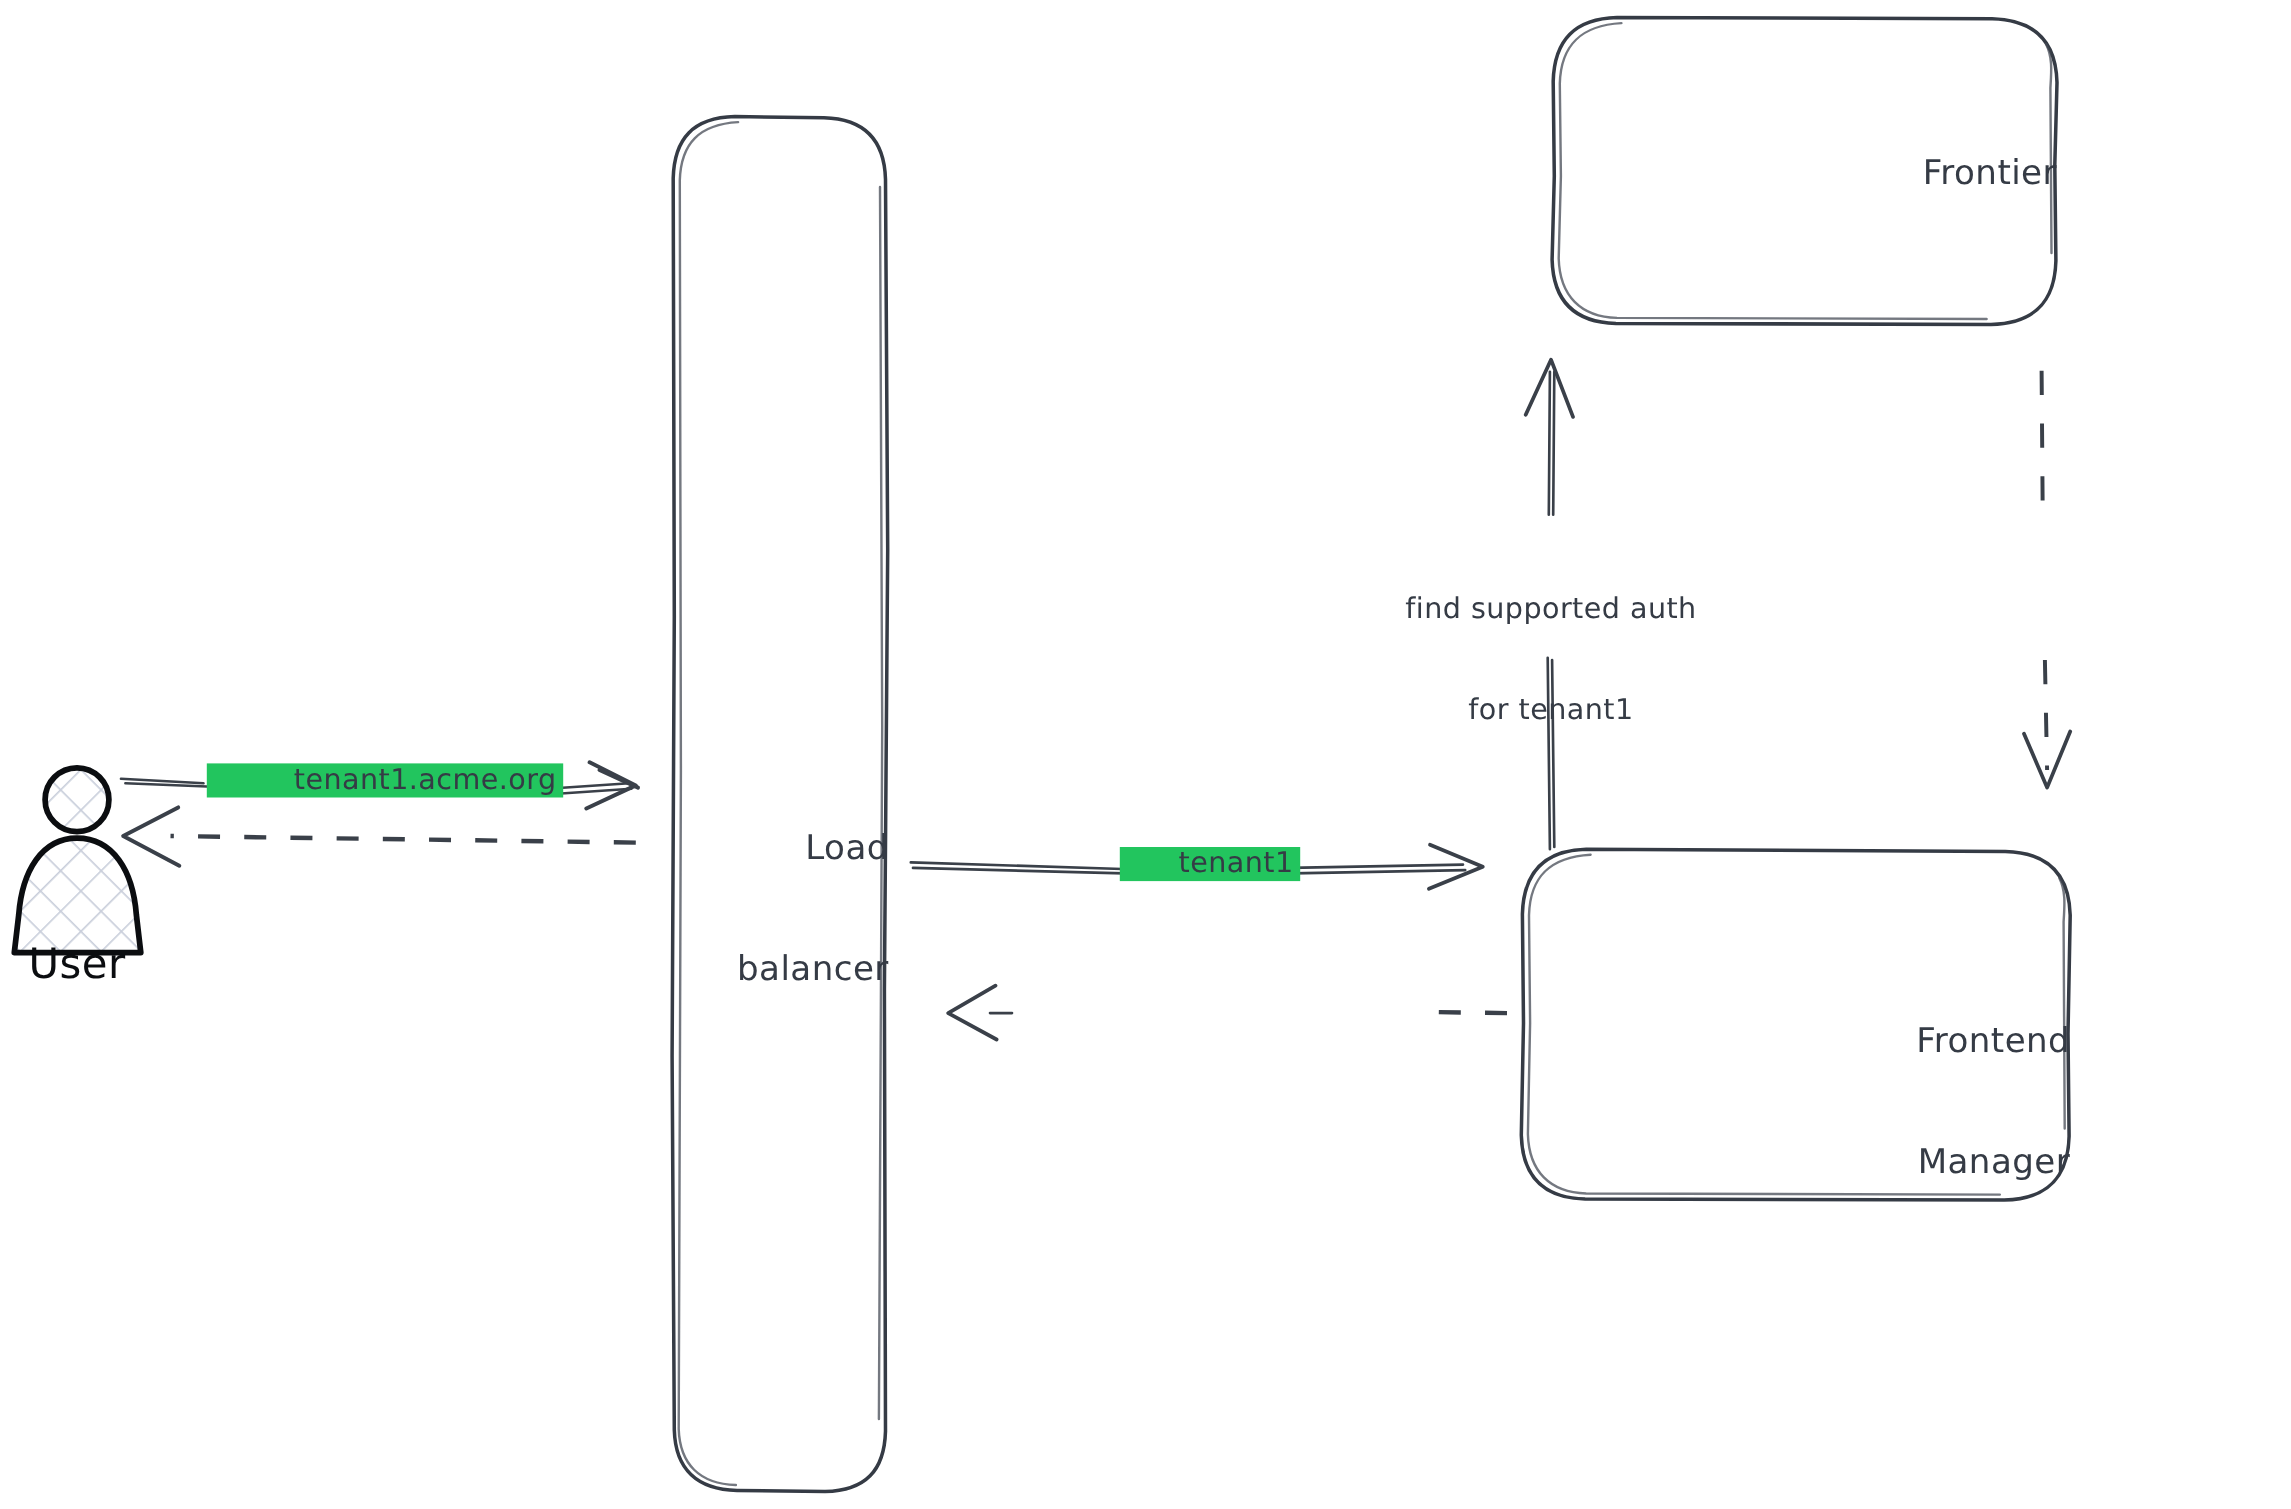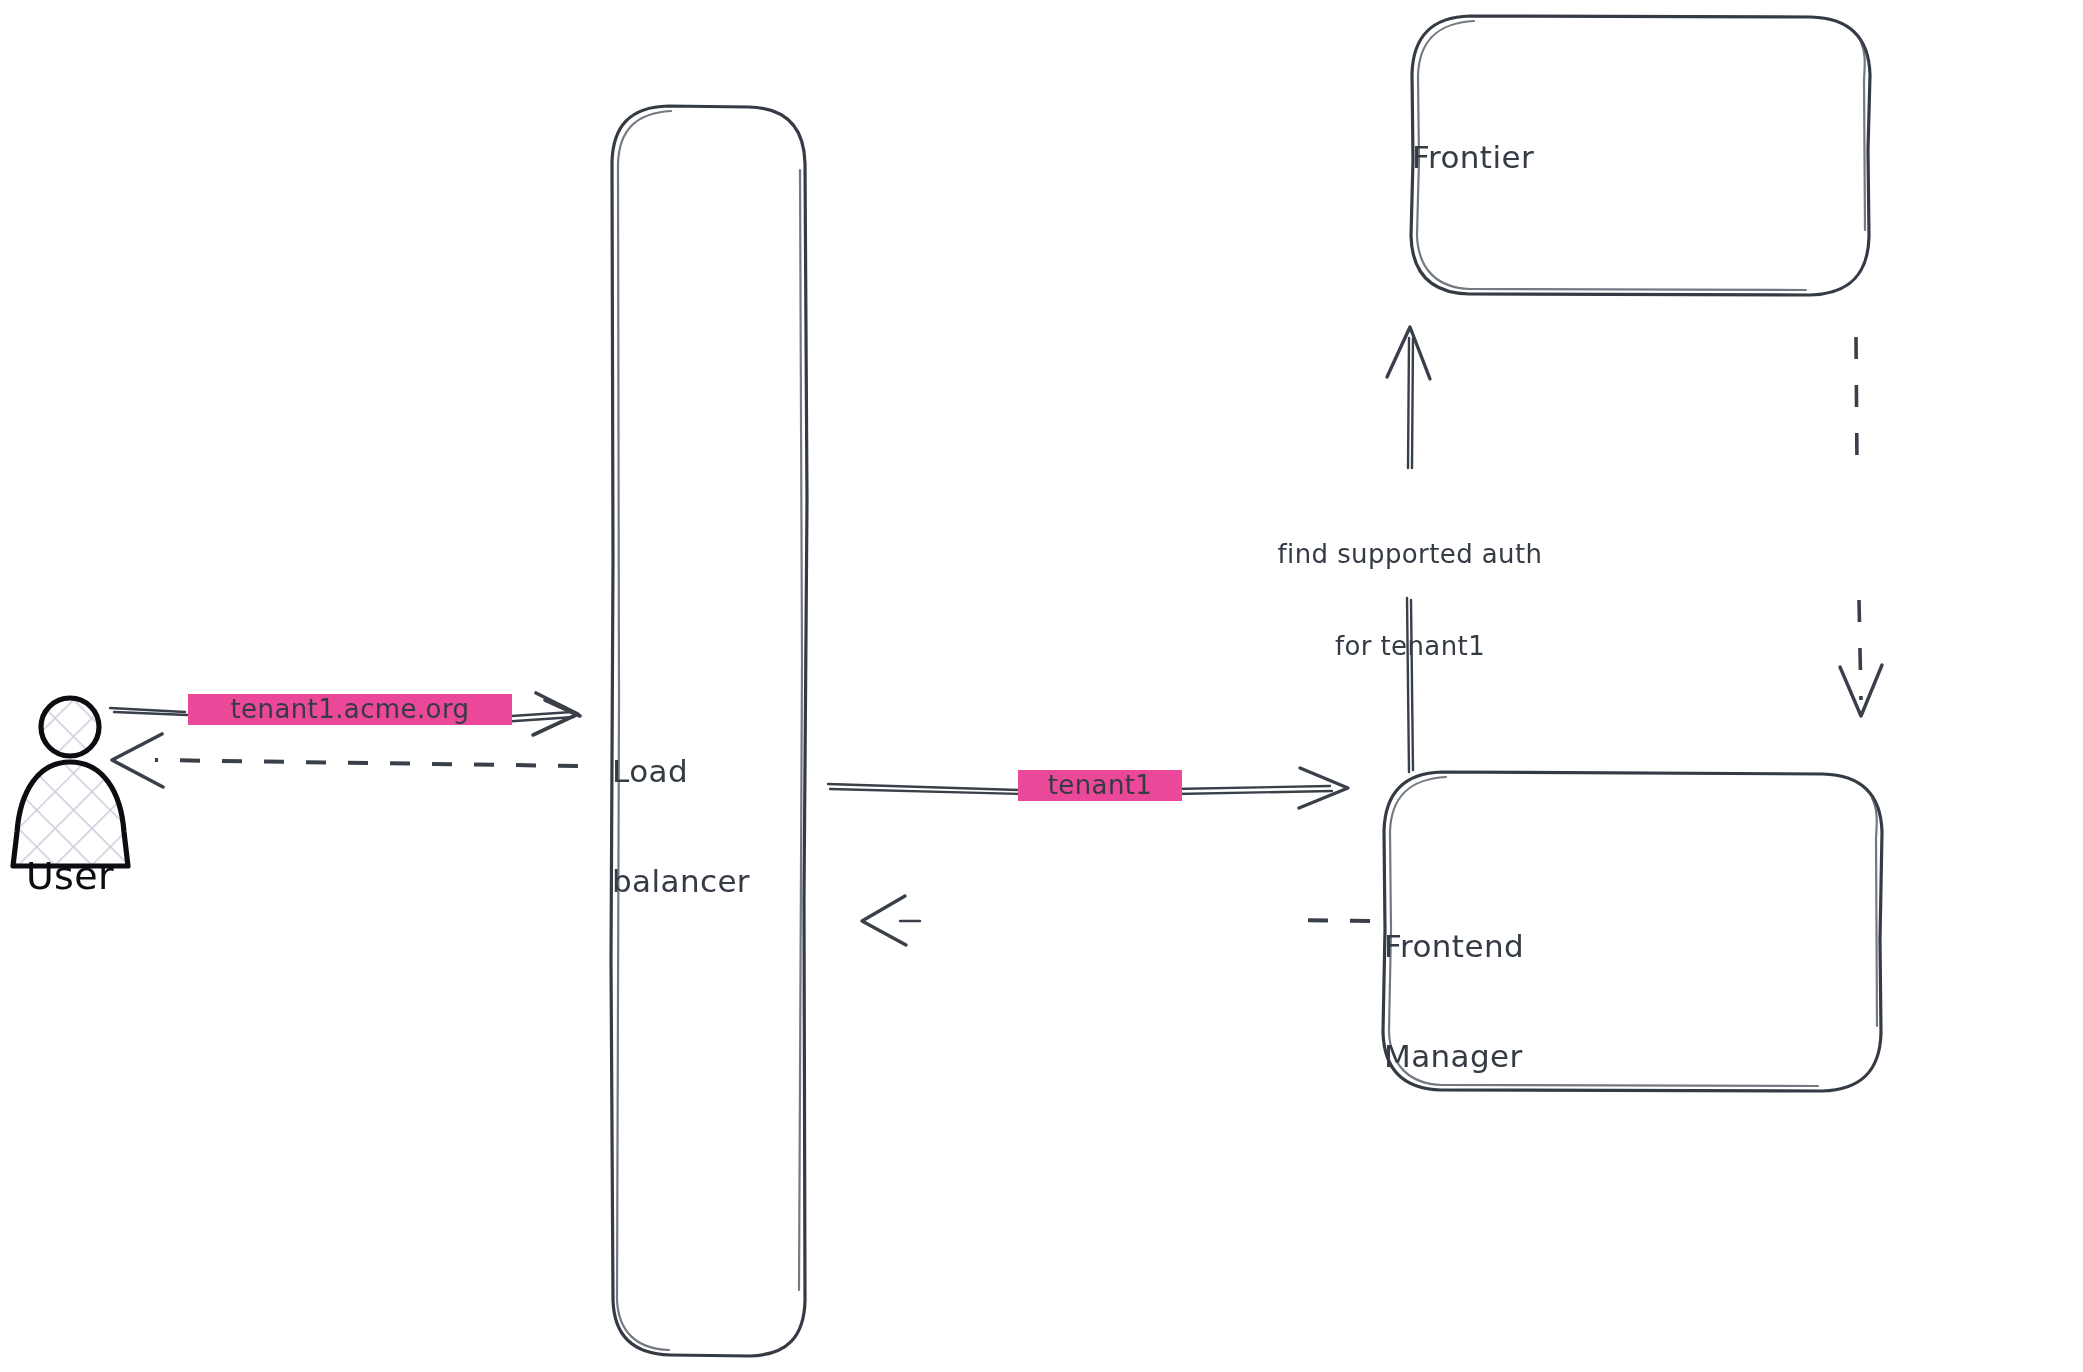--- a/index.html
+++ b/index.html
@@ -85,37 +85,38 @@
     position: absolute;
     color: #353b45;
     font-family: "DejaVu Sans", sans-serif;
     letter-spacing: .4px;
     white-space: pre;
     line-height: 1.18;
     user-select: none;
   }
   .lbl-node {
     font-size: 31px;
-    text-align: left;
+    text-align: right;
     font-weight: 400;
   }
   .lbl-edge {
     font-size: 26px;
     text-align: center;
     font-weight: 400;
   }
   .lbl-actor {
     font-size: 38px;
     color: #0b0d10;
     font-weight: 500;
     text-align: center;
   }
   .chip-bg {
-    background: #ec4899;
+    background: #22c55e;
     padding: 0 6px;
+    text-align: right;
   }
 </style>
 </head>
 <body>
 
 <div id="diagram-root">
 
   <svg id="scene" viewBox="0 0 2083 1372" xmlns="http://www.w3.org/2000/svg">
     <defs>
       <pattern id="hatch" width="26" height="26" patternUnits="userSpaceOnUse" patternTransform="rotate(45)">

